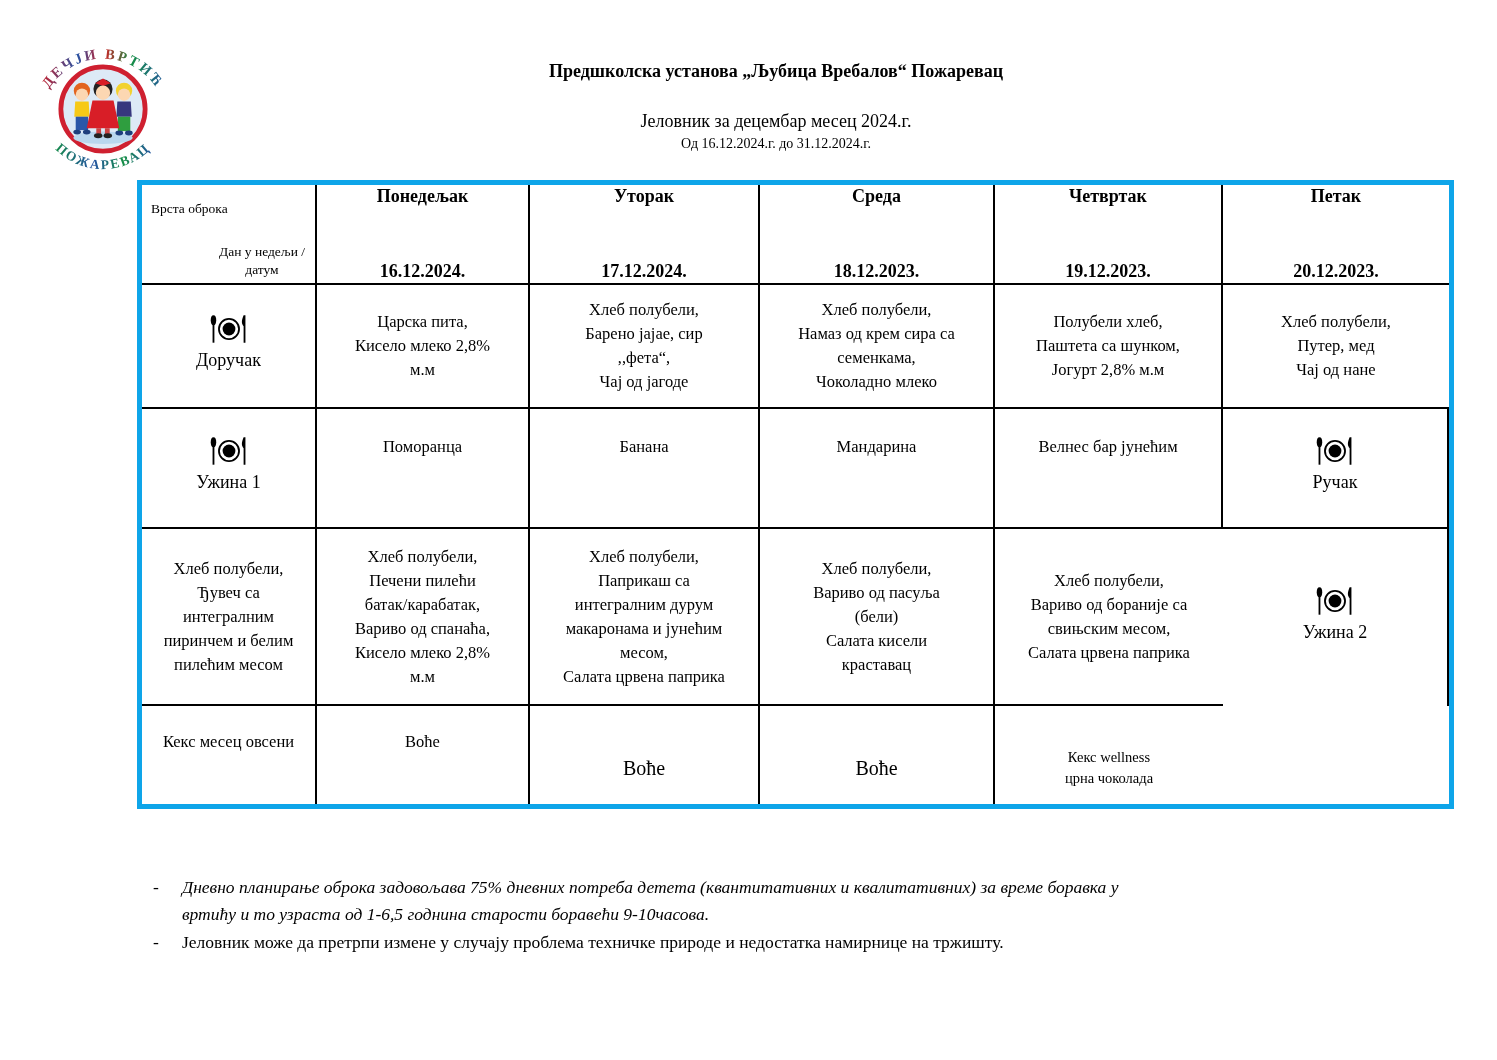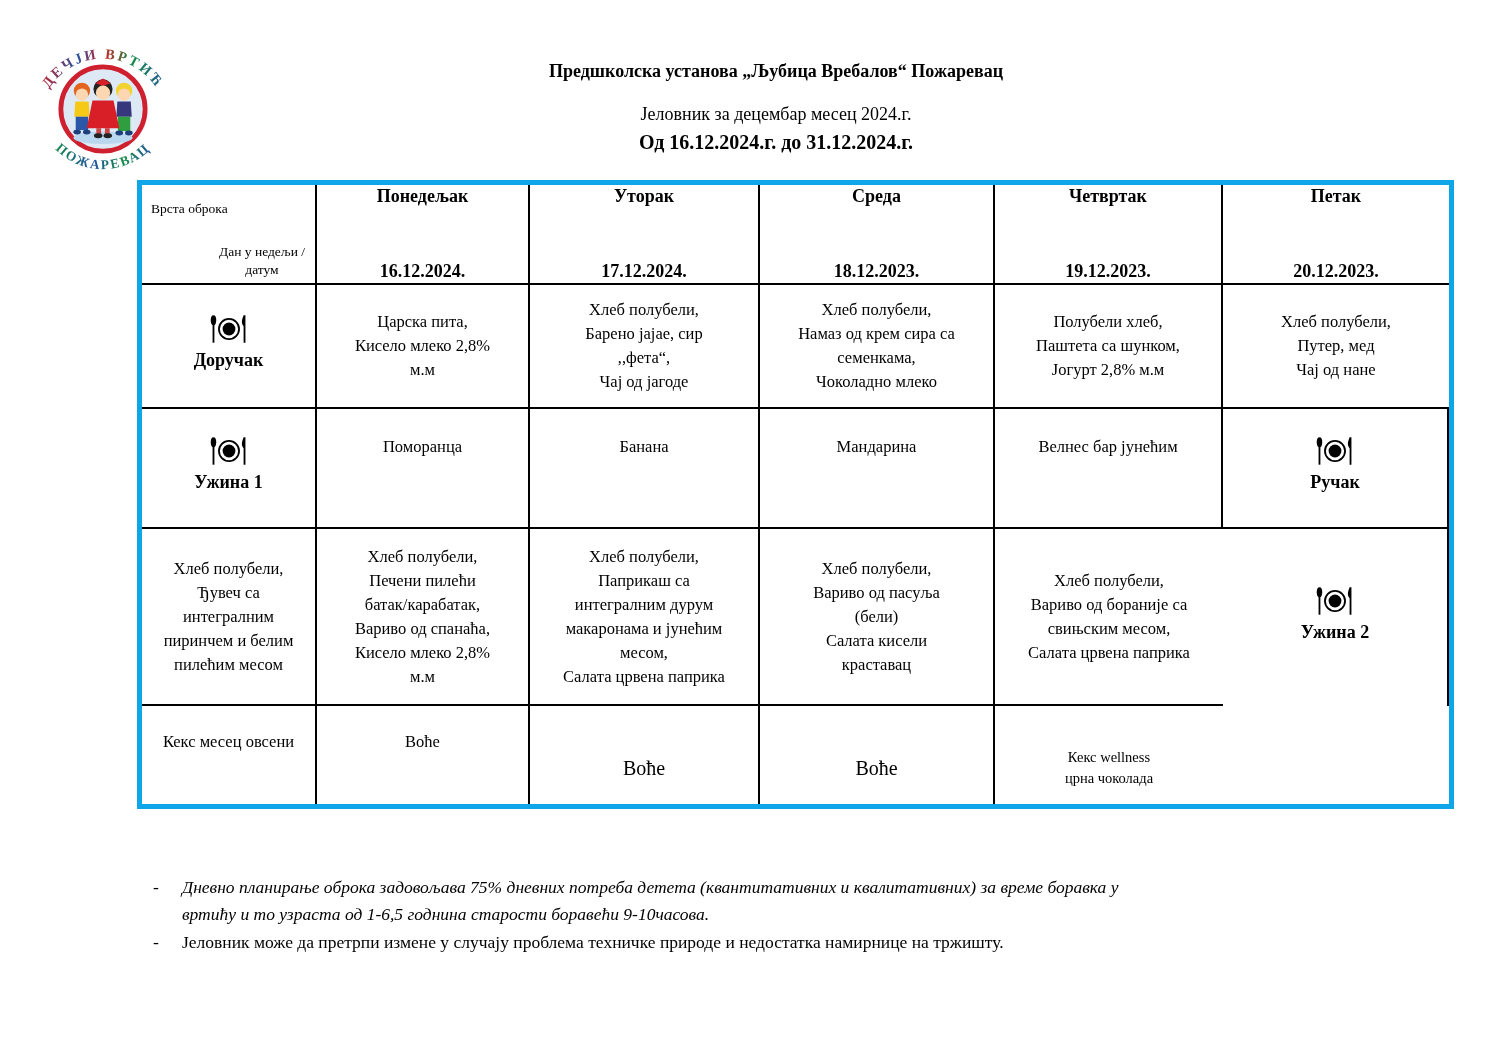--- a/index.html
+++ b/index.html
@@ -7,22 +7,22 @@
     position:relative;
     width:1497px;height:1060px;
     background:#fff;color:#000;
     font-family:"Liberation Serif", serif;
     overflow:hidden;
   }
 
   
   .titles{position:absolute;left:55px;right:0;top:60px;text-align:center;}
   .institution{font-size:18px;font-weight:bold;line-height:22px;}
-  .menu-title{font-size:18px;line-height:22px;margin-top:21px;}
-  .period{font-size:20px;font-weight:bold;line-height:23px;margin-top:6px;}
+  .menu-title{font-size:18px;line-height:22px;margin-top:28px;}
+  .period{font-size:14px;font-weight:normal;line-height:23px;margin-top:0;}
 
   
   .logo{position:absolute;left:28px;top:42px;}
 
   
   .menu-table{
     position:absolute;left:137px;top:180px;
     display:grid;
     grid-template-columns:175px 213px 230px 235px 228px 226px;
     grid-template-rows:100px 124px 120px 177px 98px;
@@ -32,21 +32,21 @@
   .c{box-sizing:border-box;border-right:2px solid #000;border-bottom:2px solid #000;overflow:hidden;}
   .last-col{border-right:none;}
   .last-row{border-bottom:none;}
 
   .corner{display:flex;flex-direction:column;justify-content:space-between;padding:16px 6px 4px 9px;font-size:13.5px;}
   .corner .corner-bottom{align-self:center;margin-left:64px;text-align:center;white-space:pre-line;line-height:18px;}
 
   .header-cell{display:flex;flex-direction:column;justify-content:center;align-items:center;text-align:center;font-size:18px;font-weight:bold;line-height:27px;gap:48px;}
 
   .label-cell{display:flex;flex-direction:column;justify-content:center;align-items:center;text-align:center;
-              font-size:18px;font-weight:bold;padding-bottom:8px;}
+              font-size:18px;font-weight:normal;padding-bottom:8px;}
   .meal-icon{margin-bottom:5px;}
 
   .meal-cell{display:flex;align-items:center;justify-content:center;text-align:center;
              font-size:16.5px;line-height:24px;white-space:pre-line;padding:2px 8px;}
   .meal-cell.top{align-items:flex-start;padding-top:26px;text-align:right;}
   .meal-cell.top2{align-items:flex-start;padding-top:24px;}
   .meal-cell.fs19{font-size:20px;padding-top:28px;}
   .meal-cell.fs14{font-size:14.5px;line-height:21px;padding-top:27px;}
 
   

